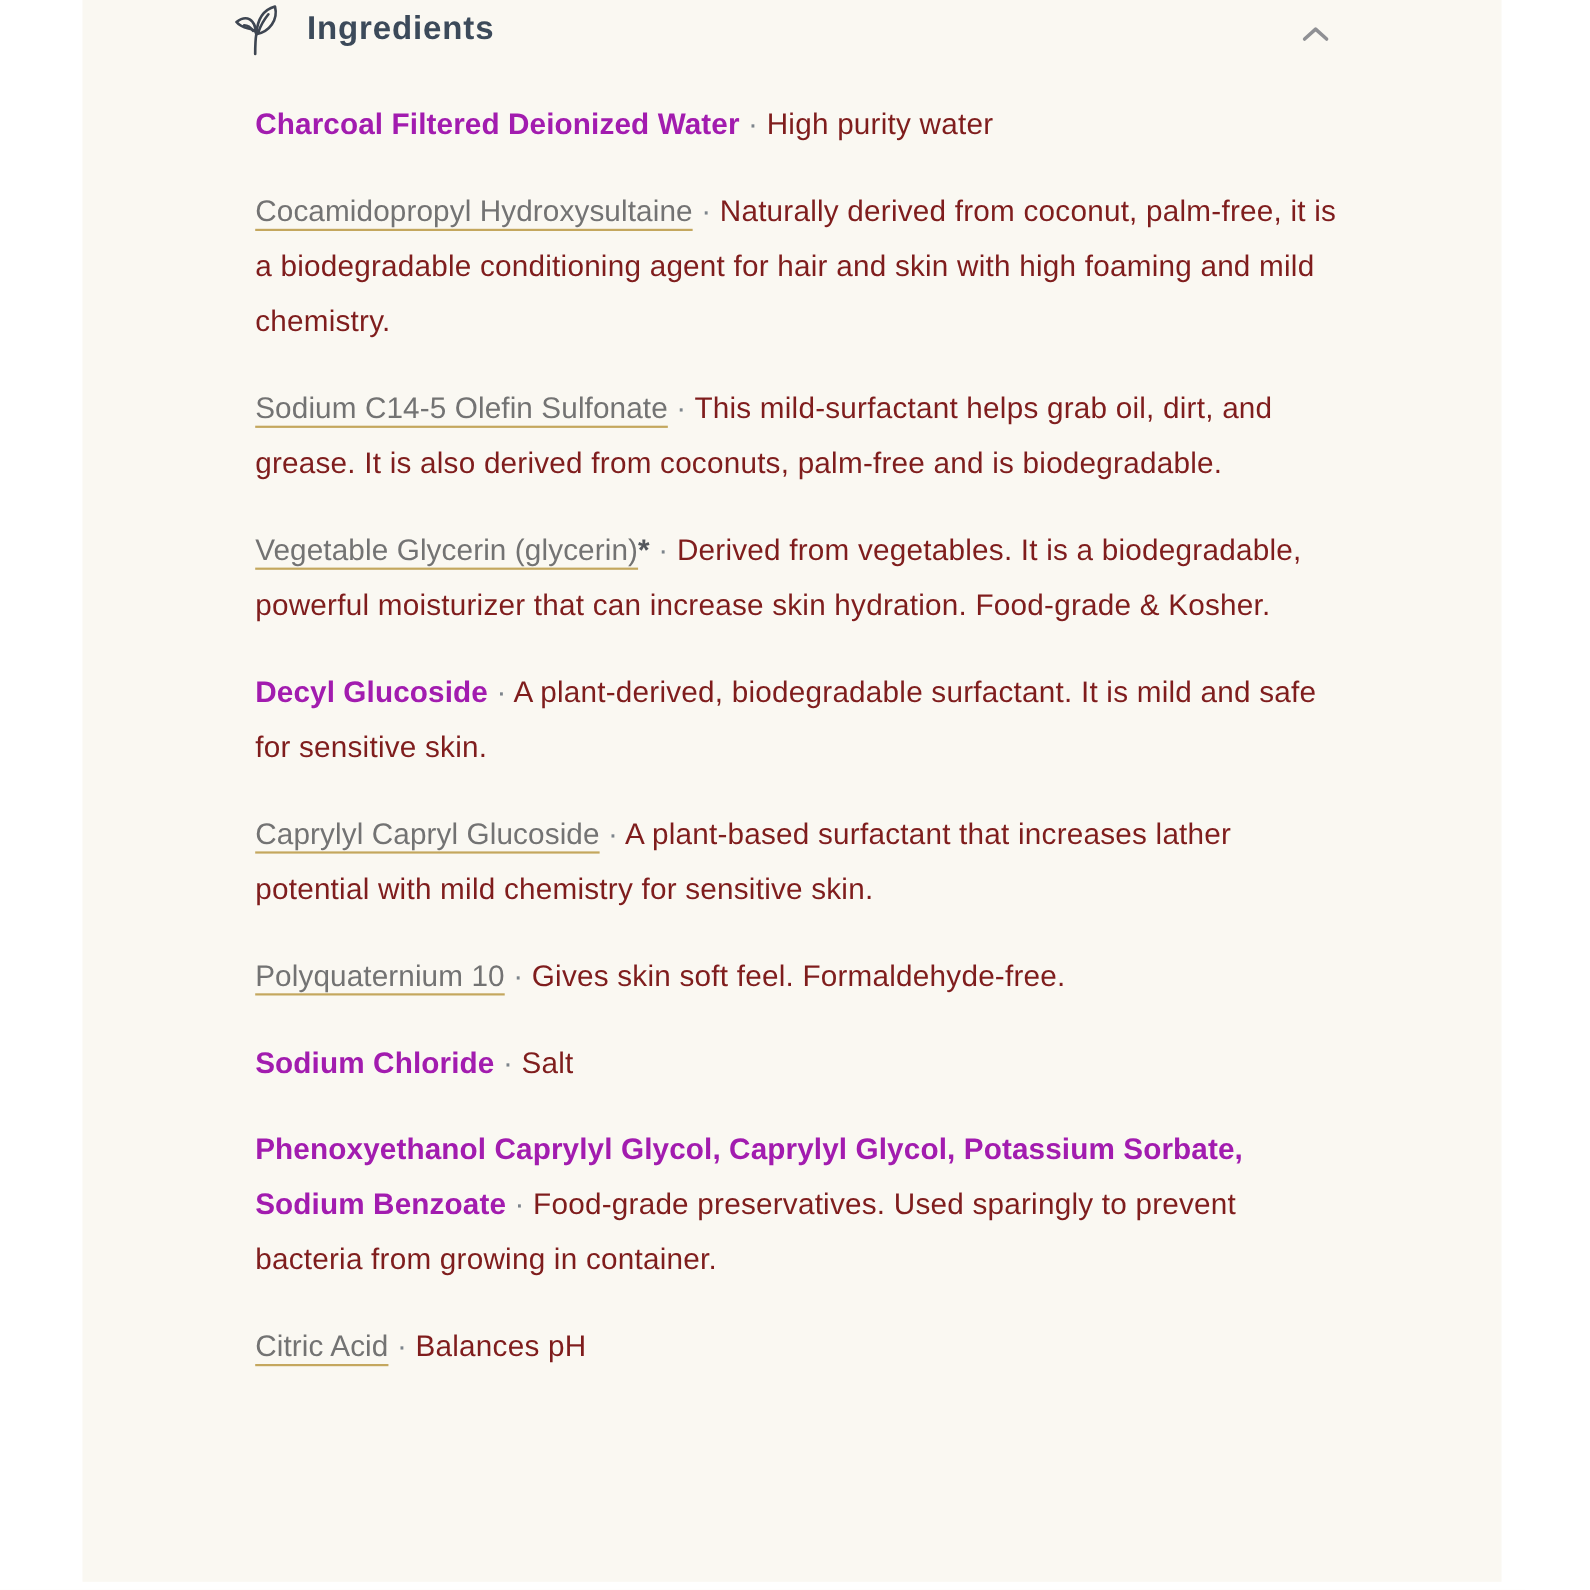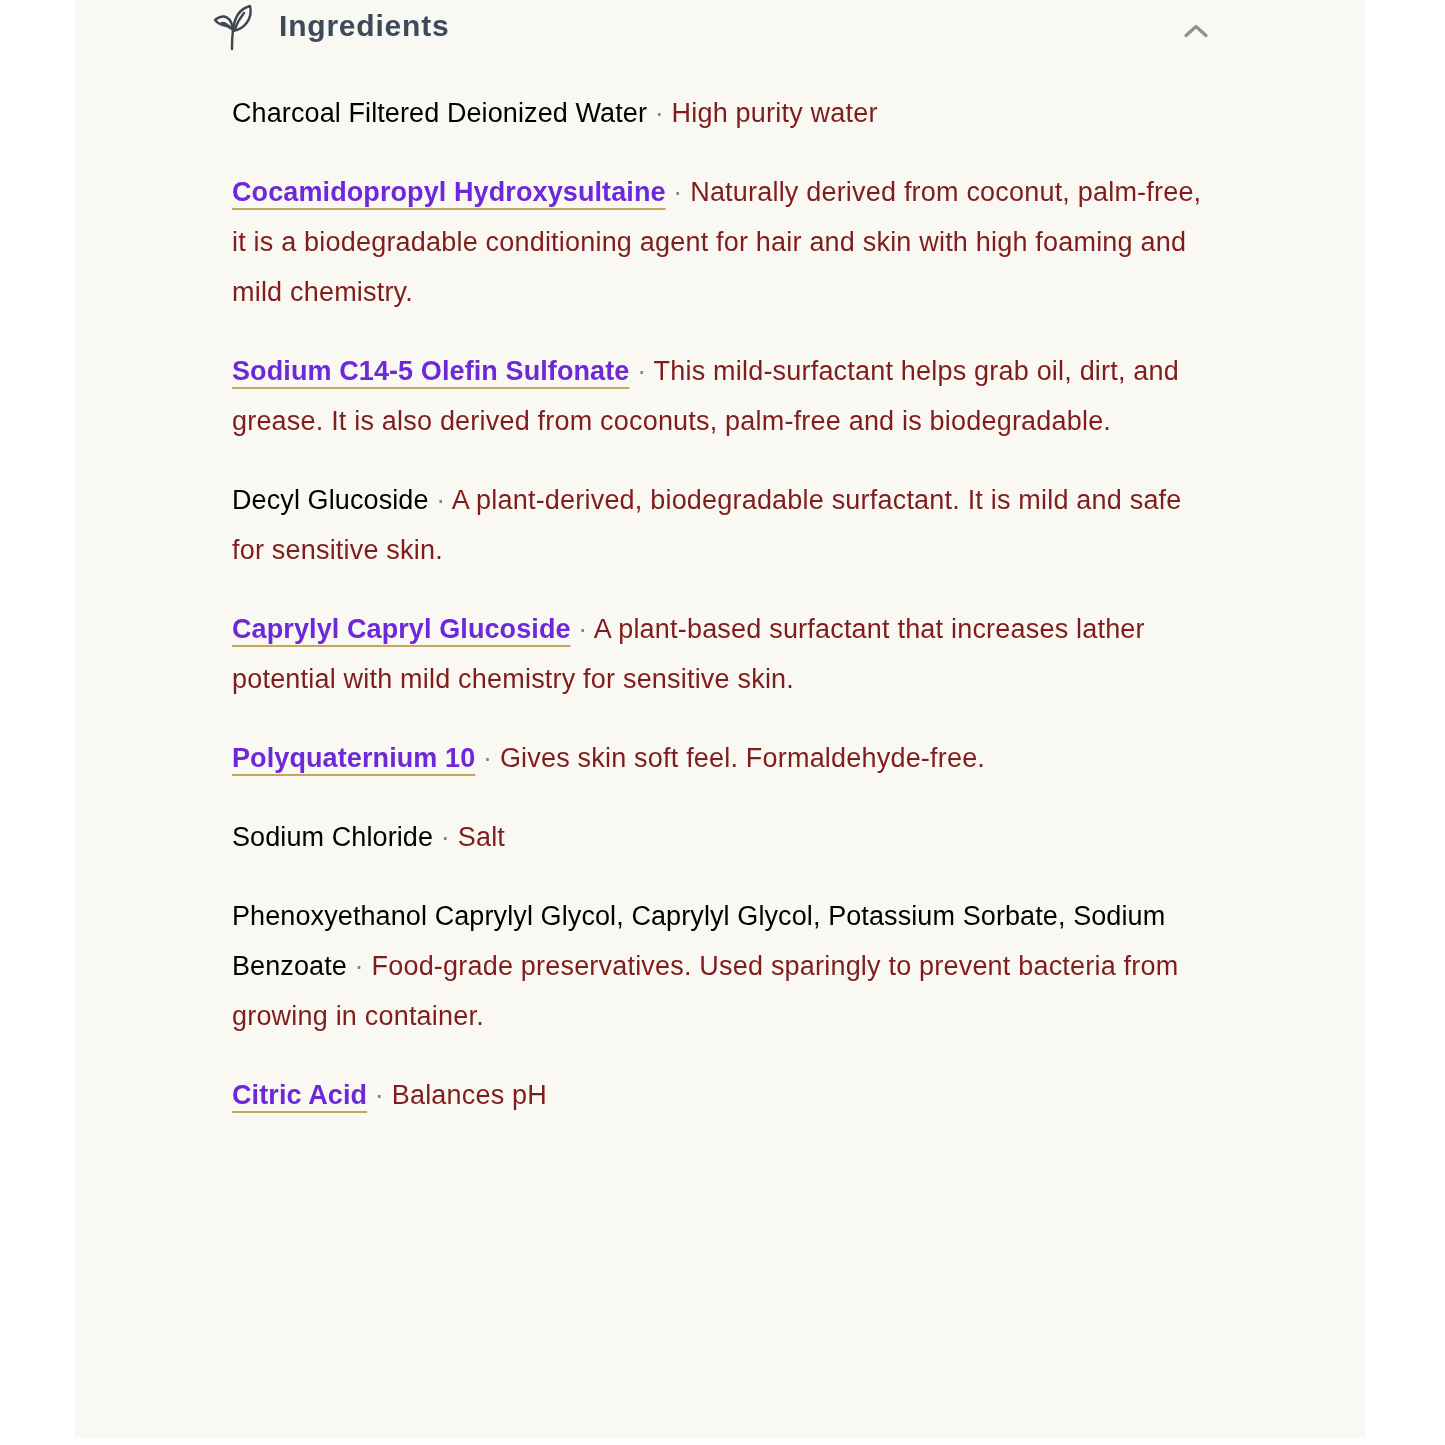--- a/index.html
+++ b/index.html
@@ -69,28 +69,28 @@
   .ing {
     margin: 0 0 29px 0;
     font-size: 27px;
     line-height: 50px;
     letter-spacing: 0.2px;
     color: #7d858c;
     font-weight: 400;
   }
 
   .ing-name {
-    color: #000000;
-    font-weight: 400;
+    color: #a21caf;
+    font-weight: 700;
     letter-spacing: 0.1px;
   }
 
   .ing-link {
-    color: #6d28d9;
-    font-weight: 700;
+    color: #737373;
+    font-weight: 400;
     letter-spacing: 0.1px;
     text-decoration: underline;
     text-decoration-thickness: 2px;
     text-underline-offset: 7px;
     text-decoration-color: #c4a75e;
     cursor: pointer;
   }
 
   .ing-suffix {
     color: #54585d;
@@ -125,20 +125,21 @@
     </header>
 
     <div class="content">
 
       <p class="ing"><strong class="ing-name">Charcoal Filtered Deionized Water</strong> <span class="sep">·</span> <span class="desc">High purity water</span></p>
 
       <p class="ing"><a class="ing-link">Cocamidopropyl Hydroxysultaine</a> <span class="sep">·</span> <span class="desc">Naturally derived from coconut, palm-free, it is a biodegradable conditioning agent for hair and skin with high foaming and mild chemistry.</span></p>
 
       <p class="ing"><a class="ing-link">Sodium C14-5 Olefin Sulfonate</a> <span class="sep">·</span> <span class="desc">This mild-surfactant helps grab oil, dirt, and grease. It is also derived from coconuts, palm-free and is biodegradable.</span></p>
 
+      <p class="ing"><a class="ing-link">Vegetable Glycerin (glycerin)</a><span class="ing-suffix">*</span> <span class="sep">·</span> <span class="desc">Derived from vegetables. It is a biodegradable, powerful moisturizer that can increase skin hydration. Food-grade &amp; Kosher.</span></p>
 
       <p class="ing"><strong class="ing-name">Decyl Glucoside</strong> <span class="sep">·</span> <span class="desc">A plant-derived, biodegradable surfactant. It is mild and safe for sensitive skin.</span></p>
 
       <p class="ing"><a class="ing-link">Caprylyl Capryl Glucoside</a> <span class="sep">·</span> <span class="desc">A plant-based surfactant that increases lather potential with mild chemistry for sensitive skin.</span></p>
 
       <p class="ing"><a class="ing-link">Polyquaternium 10</a> <span class="sep">·</span> <span class="desc">Gives skin soft feel. Formaldehyde-free.</span></p>
 
       <p class="ing"><strong class="ing-name">Sodium Chloride</strong> <span class="sep">·</span> <span class="desc">Salt</span></p>
 
       <p class="ing"><strong class="ing-name">Phenoxyethanol Caprylyl Glycol, Caprylyl Glycol, Potassium Sorbate, Sodium Benzoate</strong> <span class="sep">·</span> <span class="desc">Food-grade preservatives. Used sparingly to prevent bacteria from growing in container.</span></p>

